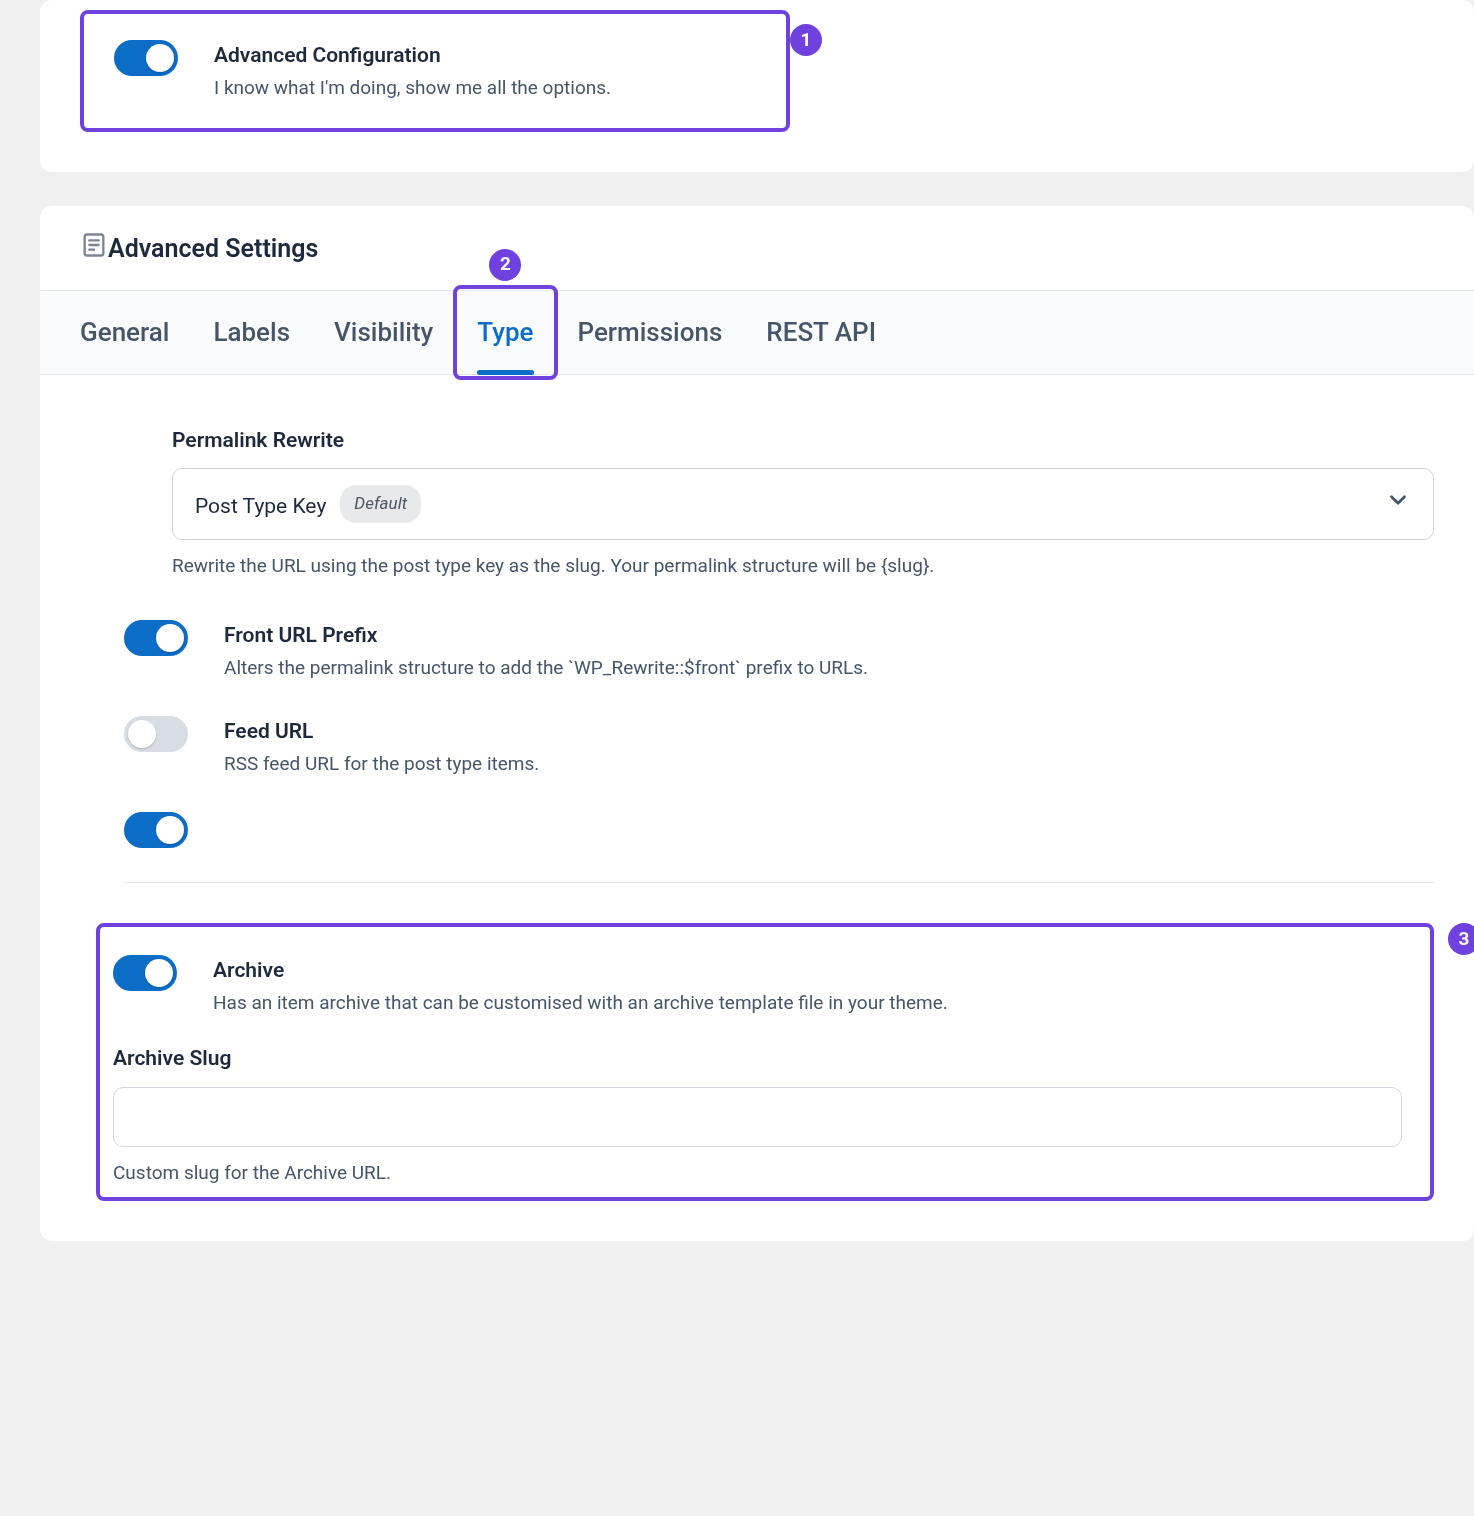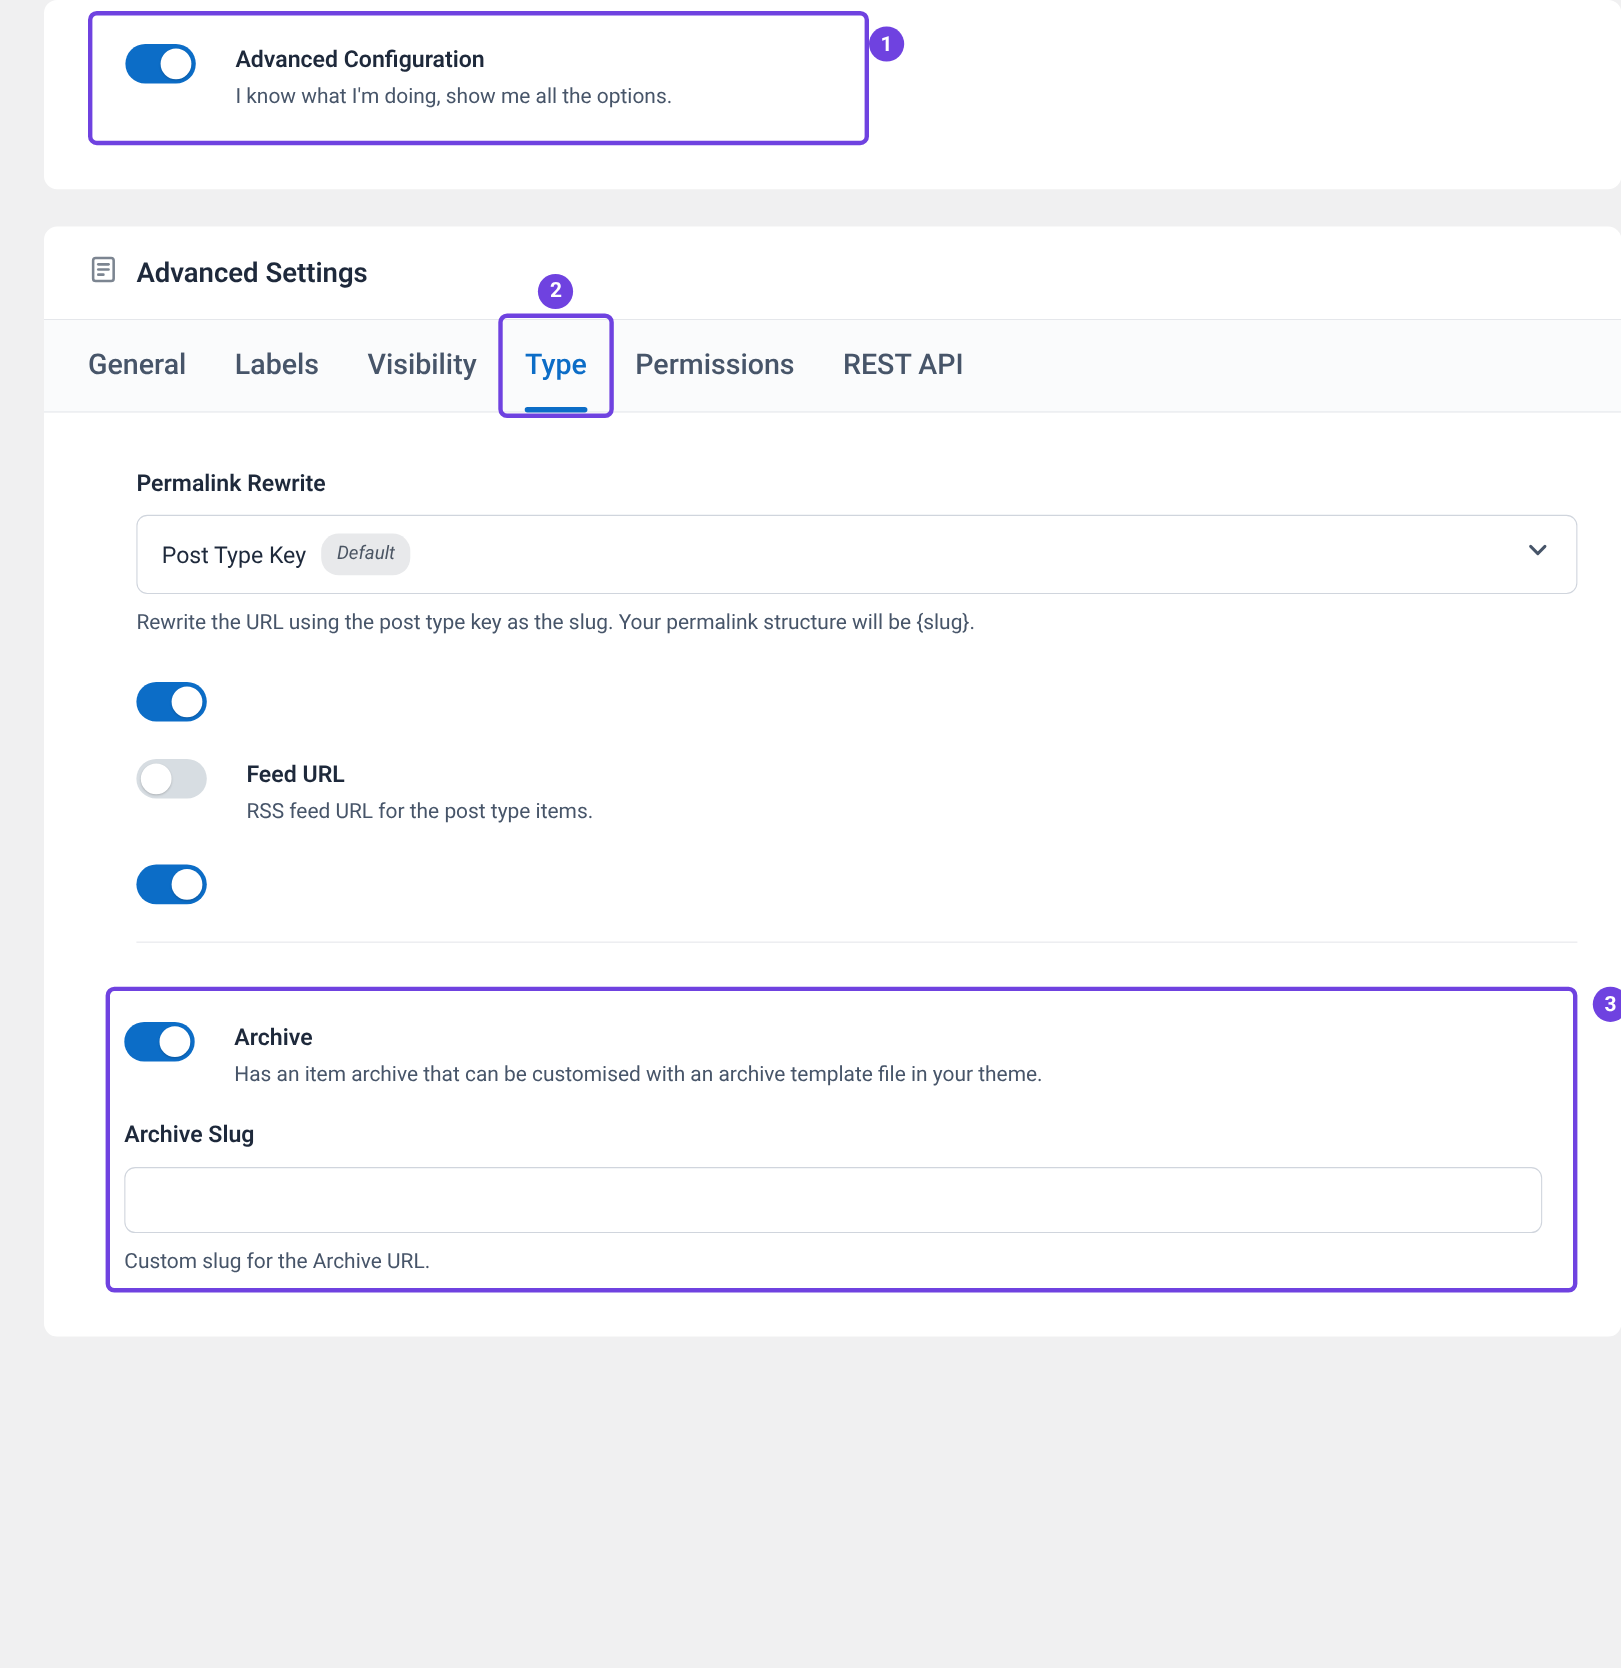--- a/index.html
+++ b/index.html
@@ -15,21 +15,21 @@
     border-radius: 12px;
     margin: 0 0 34px 40px;
     overflow: hidden;
   }
   .panel-top {
     padding: 0 40px 40px 40px;
   }
   .panel-header {
     display: flex;
     align-items: center;
-    gap: 16px;
+    gap: 0;
     padding: 24px 40px 22px 40px;
     border-bottom: 1px solid #e5e7eb;
   }
   .panel-header .title {
     font-size: 25px;
     font-weight: 600;
     color: #1e293b;
   }
   .tabs {
     display: flex;
@@ -53,21 +53,21 @@
     content: "";
     position: absolute;
     left: 0; right: 0; bottom: -1px;
     height: 5px;
     background: #0c6dc7;
     border-radius: 3px;
   }
   .content {
     padding: 50px 40px 40px 84px;
   }
-  .field-block { margin-bottom: 40px; }
+  .field-block { margin-bottom: 40px; margin-left: 48px; }
   .field-label {
     font-weight: 600;
     font-size: 21px;
     color: #1e293b;
     margin-bottom: 12px;
   }
   .select-box {
     display: flex;
     align-items: center;
     justify-content: space-between;
@@ -247,20 +247,24 @@
             </svg>
         </span>
       </div>
       <div class="help-text">Rewrite the URL using the post type key as the slug. Your permalink structure will be {slug}.</div>
     </div>
 
     <div class="toggle-row">
       <div class="toggle on">
           <div class="knob"></div>
         </div>
+      <div class="toggle-text">
+        <div class="t-title">Front URL Prefix</div>
+        <div class="t-desc">Alters the permalink structure to add the `WP_Rewrite::$front` prefix to URLs.</div>
+      </div>
     </div>
 
     <div class="toggle-row">
       <div class="toggle off">
           <div class="knob"></div>
         </div>
       <div class="toggle-text">
         <div class="t-title">Feed URL</div>
         <div class="t-desc">RSS feed URL for the post type items.</div>
       </div>

